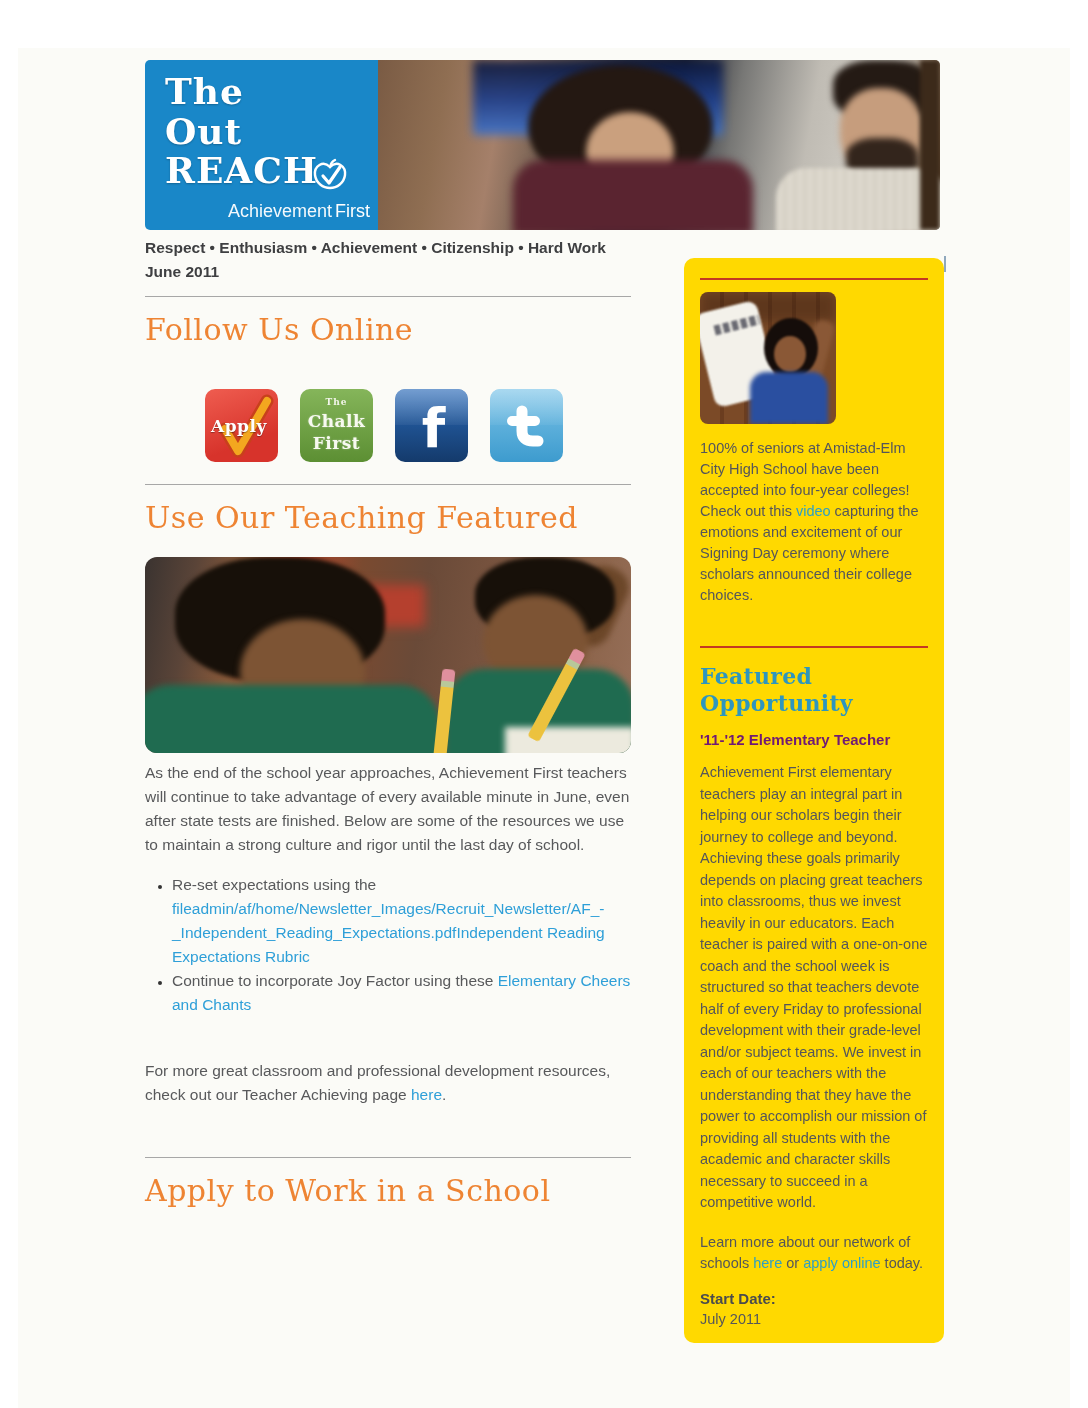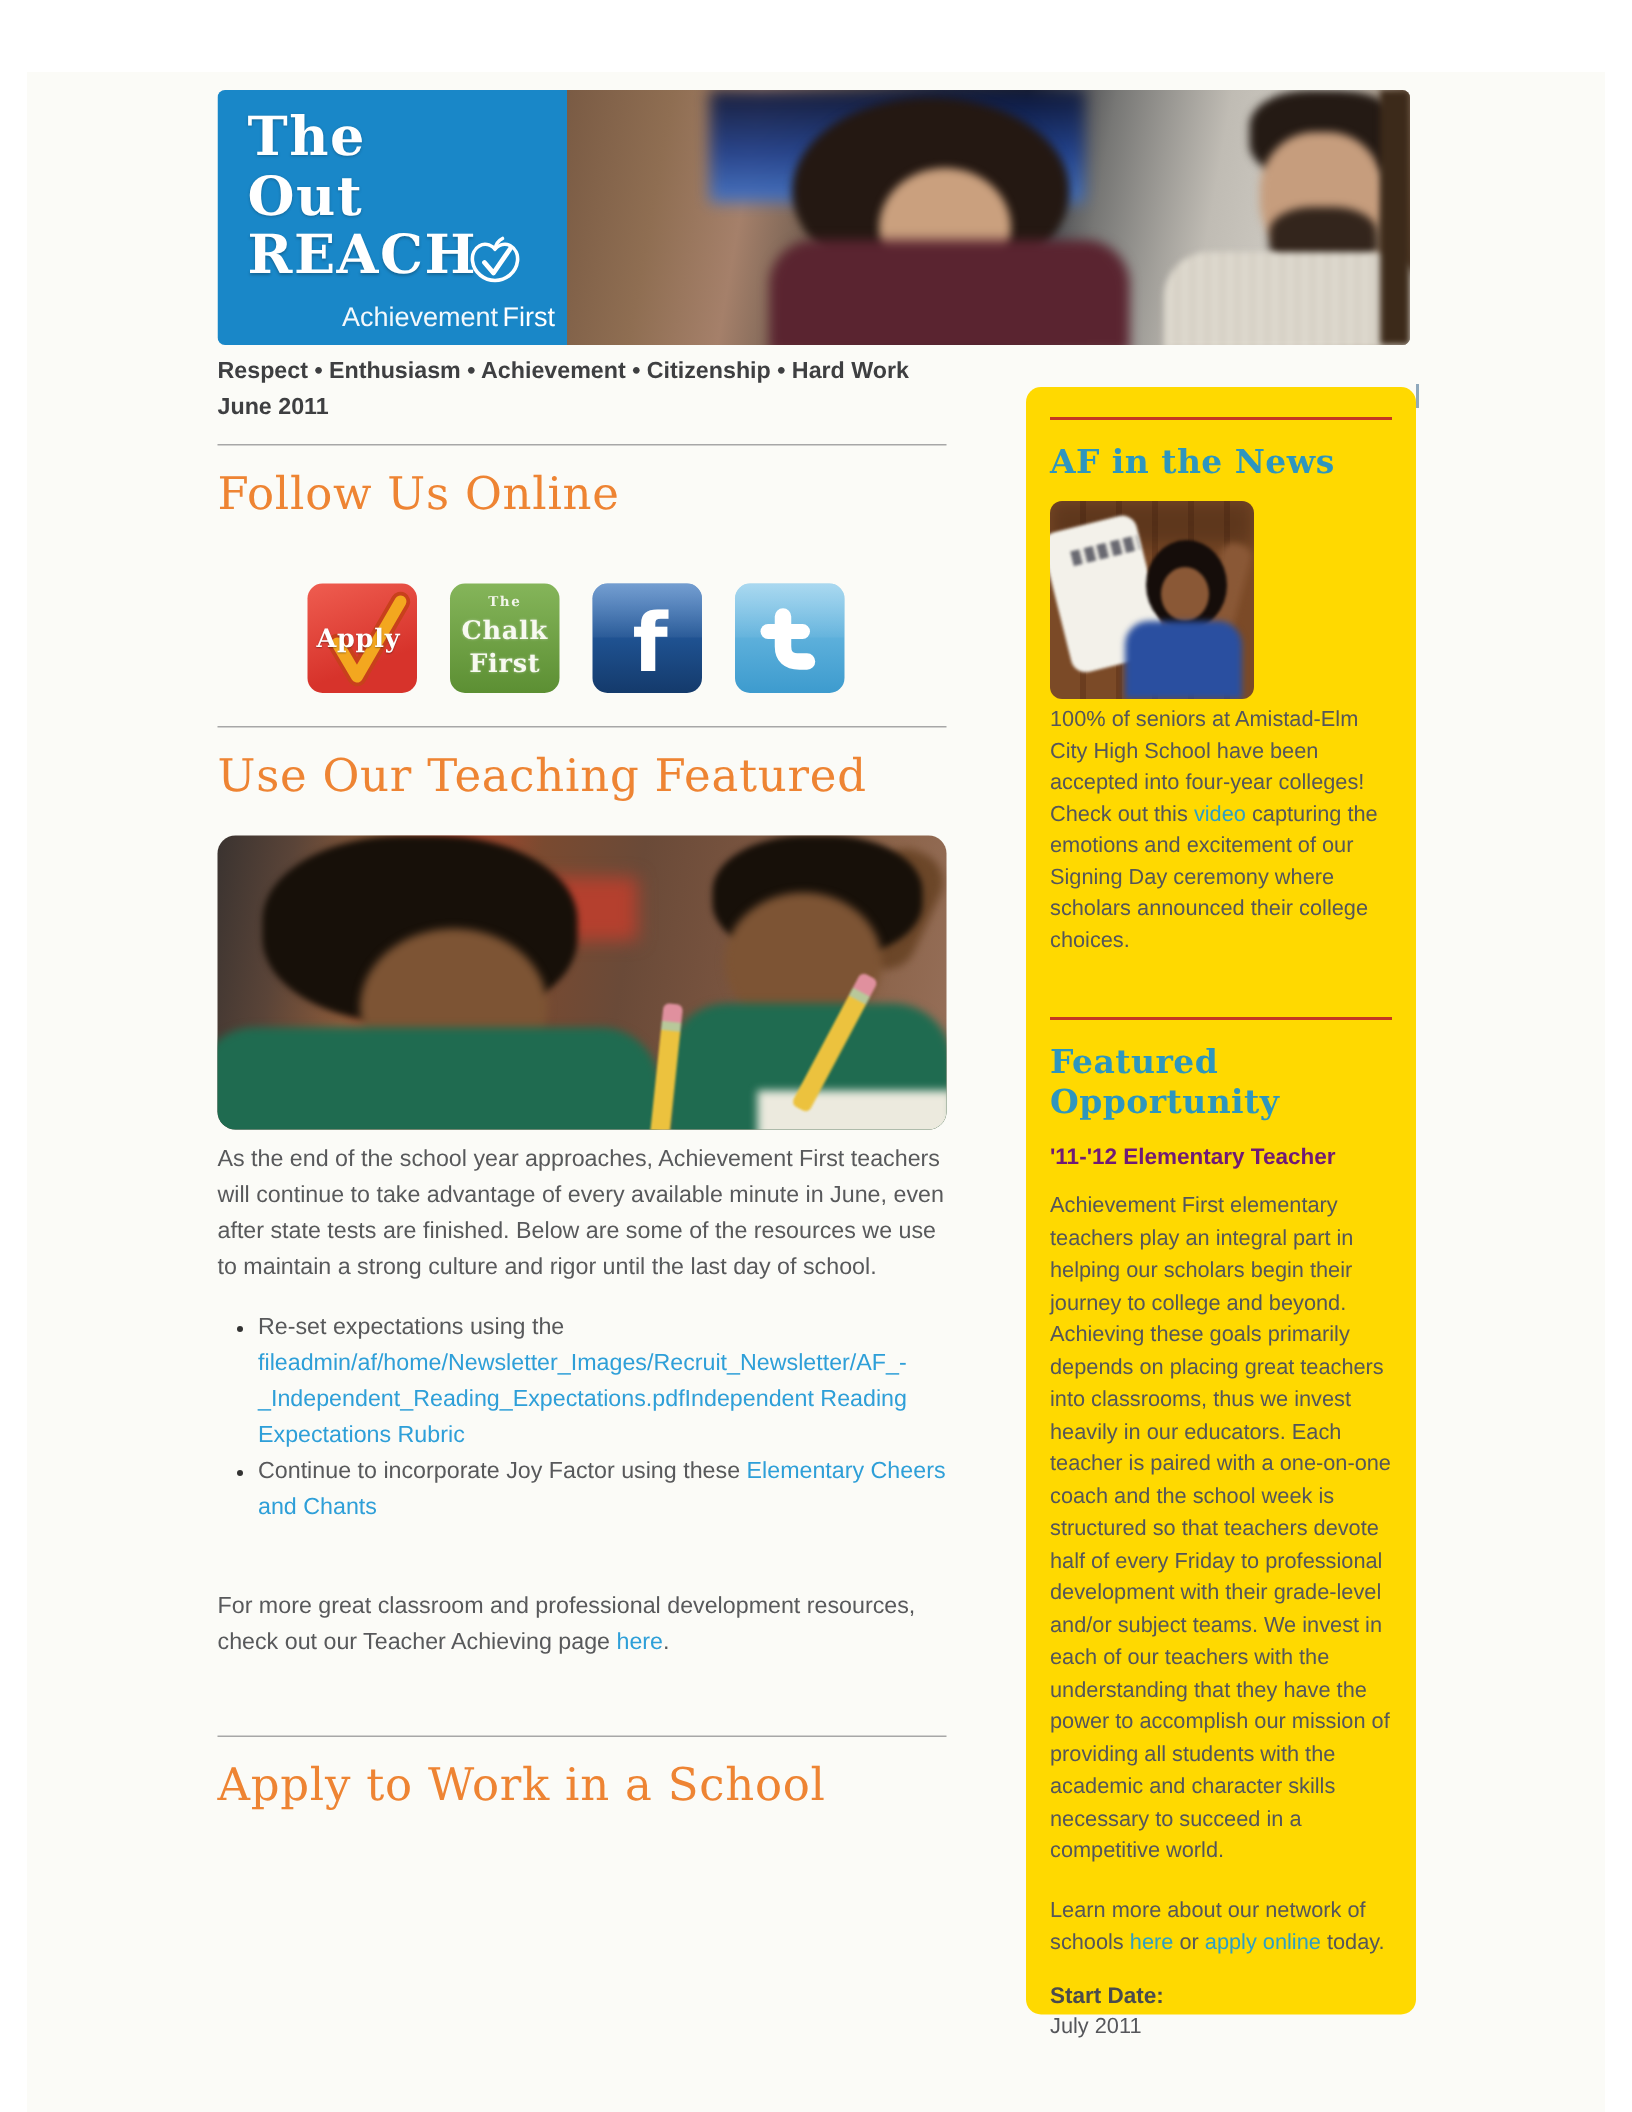--- a/index.html
+++ b/index.html
@@ -89,21 +89,21 @@
   .sphoto{margin-top:12px;width:136px;height:132px;border-radius:8px;position:relative;overflow:hidden;
     background:repeating-linear-gradient(90deg,#7b4a27 0 20px,#6b3d1f 20px 24px);}
   .w-shadow{left:0;top:0;width:136px;height:30px;background:rgba(40,20,8,.35);filter:blur(6px);}
   .w-shirt{left:4px;top:14px;width:64px;height:96px;background:#f3f1ea;border-radius:10px;transform:rotate(-14deg);filter:blur(1px);}
   .w-shirt-mark{left:14px;top:28px;width:46px;height:10px;background:repeating-linear-gradient(90deg,#6a6a72 0 6px,#e8e6df 6px 9px);transform:rotate(-14deg);filter:blur(1px);}
   .w-arm-l{left:30px;top:24px;width:18px;height:52px;background:#8a5836;transform:rotate(-20deg);border-radius:8px;filter:blur(2px);}
   .w-arm-r{left:108px;top:28px;width:20px;height:62px;background:#8a5836;transform:rotate(15deg);border-radius:8px;filter:blur(2px);}
   .w-hair{left:64px;top:26px;width:54px;height:60px;border-radius:50%;background:#150d0a;filter:blur(1px);}
   .w-face{left:74px;top:44px;width:32px;height:36px;border-radius:50%;background:#8a5836;filter:blur(1px);}
   .w-top{left:50px;top:80px;width:78px;height:52px;border-radius:16px 16px 0 0;background:#2a4fa0;filter:blur(2px);}
-  .stext{margin:4px 0 0;font-size:14.5px;line-height:21px;color:#55565a;}
+  .stext{margin:14px 0 0;font-size:14.5px;line-height:21px;color:#55565a;}
   .sjob{margin:12px 0 0;font-size:15px;line-height:21px;font-weight:bold;color:#701a75;}
   .sbody{margin:12px 0 18px;font-size:14.5px;line-height:21.5px;color:#55565a;}
   .slearn{margin:14px 0 0;font-size:14.5px;line-height:21px;color:#55565a;}
   .sstart-label{margin:14px 0 0;font-size:15px;line-height:21px;font-weight:bold;color:#4a4b4d;}
   .sstart-value{margin:0;font-size:14.5px;line-height:21px;color:#55565a;}
   a.slnk{color:#2e9fc4;text-decoration:none;cursor:pointer;}
 </style>
 </head>
 <body>
 
@@ -203,21 +203,20 @@
     <p class="para more-para"><span>For more great classroom and professional development resources, check out our Teacher Achieving page </span><a class="lnk">here</a><span>.</span></p>
 
     <hr class="mdiv3">
 
     <h1 class="ohead">Apply to Work in a School</h1>
   </div>
 
   <div class="notch"></div>
   <aside class="sidebar">
     <hr class="srule">
-    <h2 class="shead">AF in the News</h2>
 
     <div class="sphoto">
       <div class="blob w-shadow"></div>
       <div class="blob w-arm-l"></div>
       <div class="blob w-arm-r"></div>
       <div class="blob w-shirt"></div>
       <div class="blob w-shirt-mark"></div>
       <div class="blob w-hair"></div>
       <div class="blob w-face"></div>
       <div class="blob w-top"></div>

